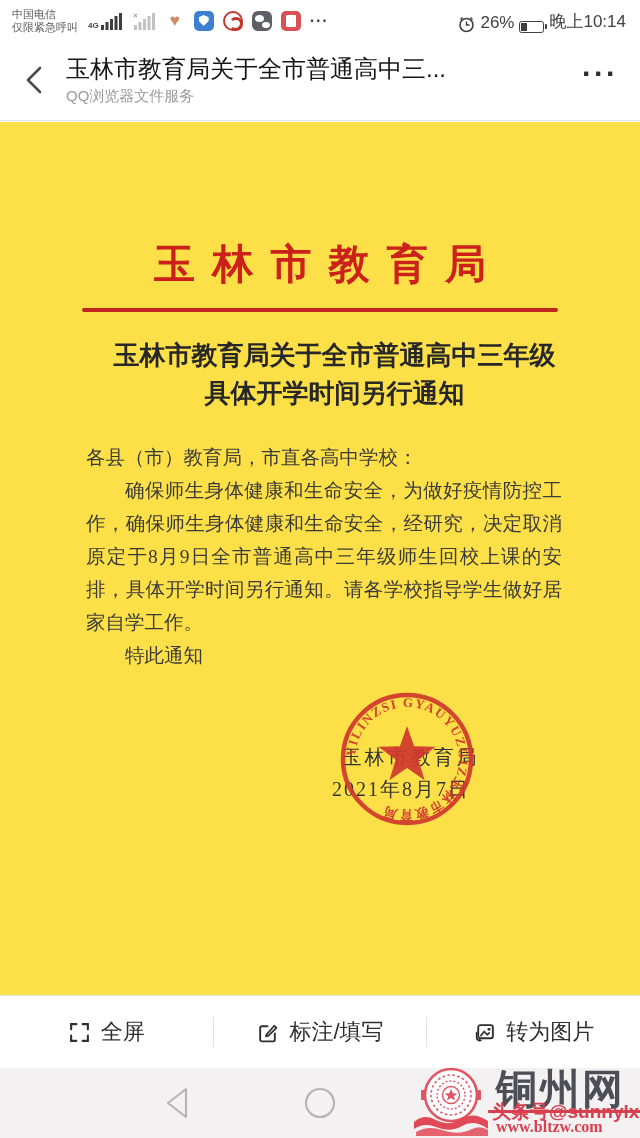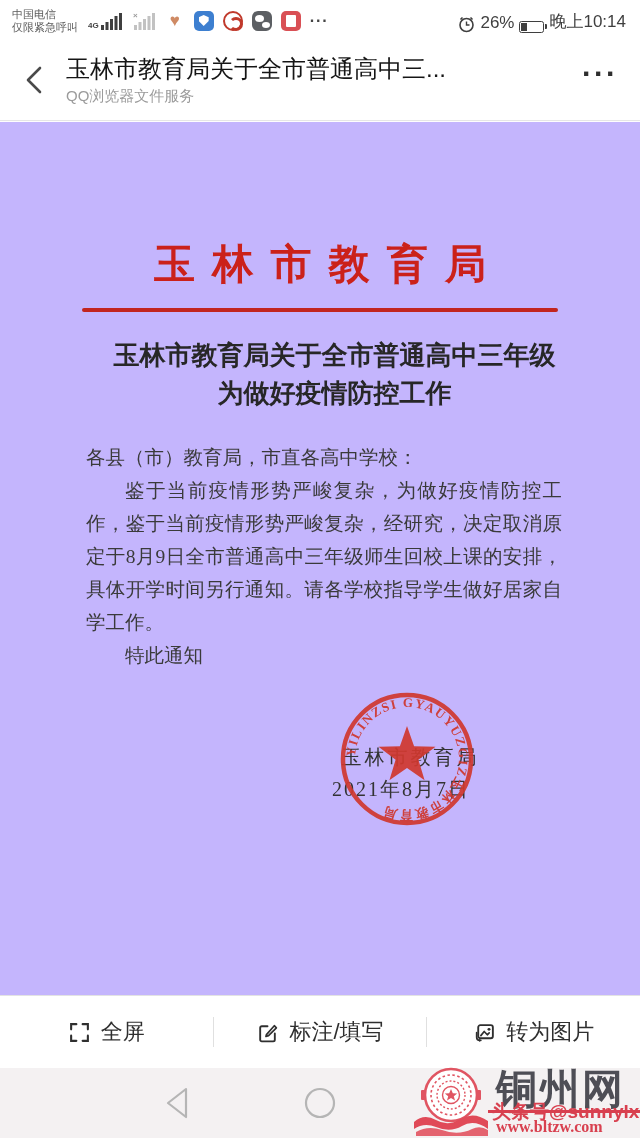--- a/index.html
+++ b/index.html
@@ -45,21 +45,21 @@
     background:#fff; border-bottom:1px solid #e6e6e6;
     display:flex; align-items:center; padding:0 20px;
   }
   .back-ico { width:30px; height:30px; flex:0 0 auto; margin-right:16px; }
   .bh-titles { flex:1 1 auto; min-width:0; }
   .bh-title { font-size:24px; color:#151515; line-height:30px; white-space:nowrap; overflow:hidden; }
   .bh-sub { font-size:15px; color:#9b9b9b; line-height:20px; margin-top:2px; }
   .more-ico { font-size:30px; color:#2e2e2e; letter-spacing:2px; line-height:20px; padding:0 2px 12px 10px; font-weight:bold; }
 
   
-  .doc { position:absolute; top:122px; left:0; right:0; bottom:143px; background:#c4b5fd;
+  .doc { position:absolute; top:122px; left:0; right:0; bottom:143px; background:#fde047;
          font-family:"Liberation Serif","DejaVu Serif",serif; }
   .doc-agency {
     margin-top:118px; text-align:center; color:#cb211a; font-weight:bold;
     font-size:41px; letter-spacing:0.42em; text-indent:0.42em; line-height:48px;
   }
   .doc-rule { margin:20px auto 0; width:476px; height:4px; background:#c2251f; border-radius:2px; }
   .doc-title {
     margin-top:25px; text-align:center; font-weight:bold; color:#272727;
     font-size:26px; line-height:38px;padding-left:29px;
   }
@@ -162,25 +162,25 @@
       <div class="bh-sub">QQ浏览器文件服务</div>
     </div>
     <div class="more-ico">···</div>
   </div>
 
   <div class="doc">
     <div class="doc-agency">玉林市教育局</div>
     <div class="doc-rule"></div>
     <div class="doc-title">
       <div>玉林市教育局关于全市普通高中三年级</div>
-      <div>为做好疫情防控工作</div>
+      <div>具体开学时间另行通知</div>
     </div>
     <div class="doc-body">
       <div>各县（市）教育局，市直各高中学校：</div>
-      <div class="indent">鉴于当前疫情形势严峻复杂，为做好疫情防控工作，鉴于当前疫情形势严峻复杂，经研究，决定取消原定于8月9日全市普通高中三年级师生回校上课的安排，具体开学时间另行通知。请各学校指导学生做好居家自学工作。</div>
+      <div class="indent">确保师生身体健康和生命安全，为做好疫情防控工作，确保师生身体健康和生命安全，经研究，决定取消原定于8月9日全市普通高中三年级师生回校上课的安排，具体开学时间另行通知。请各学校指导学生做好居家自学工作。</div>
       <div class="indent doc-closing">特此通知</div>
     </div>
 
     <div class="sig-area">
       <div class="sig-name">玉林市教育局</div>
       <div class="sig-date">2021年8月7日</div>
       <svg class="seal" width="150" height="150" viewBox="0 0 150 150">
         <circle cx="75" cy="75" r="64" fill="none" stroke="#d0382e" stroke-width="4.5"></circle>
         <defs>
           <path id="ringPath" d="M23,75 A52,52 0 1 1 127,75 A52,52 0 1 1 23,75"></path>

